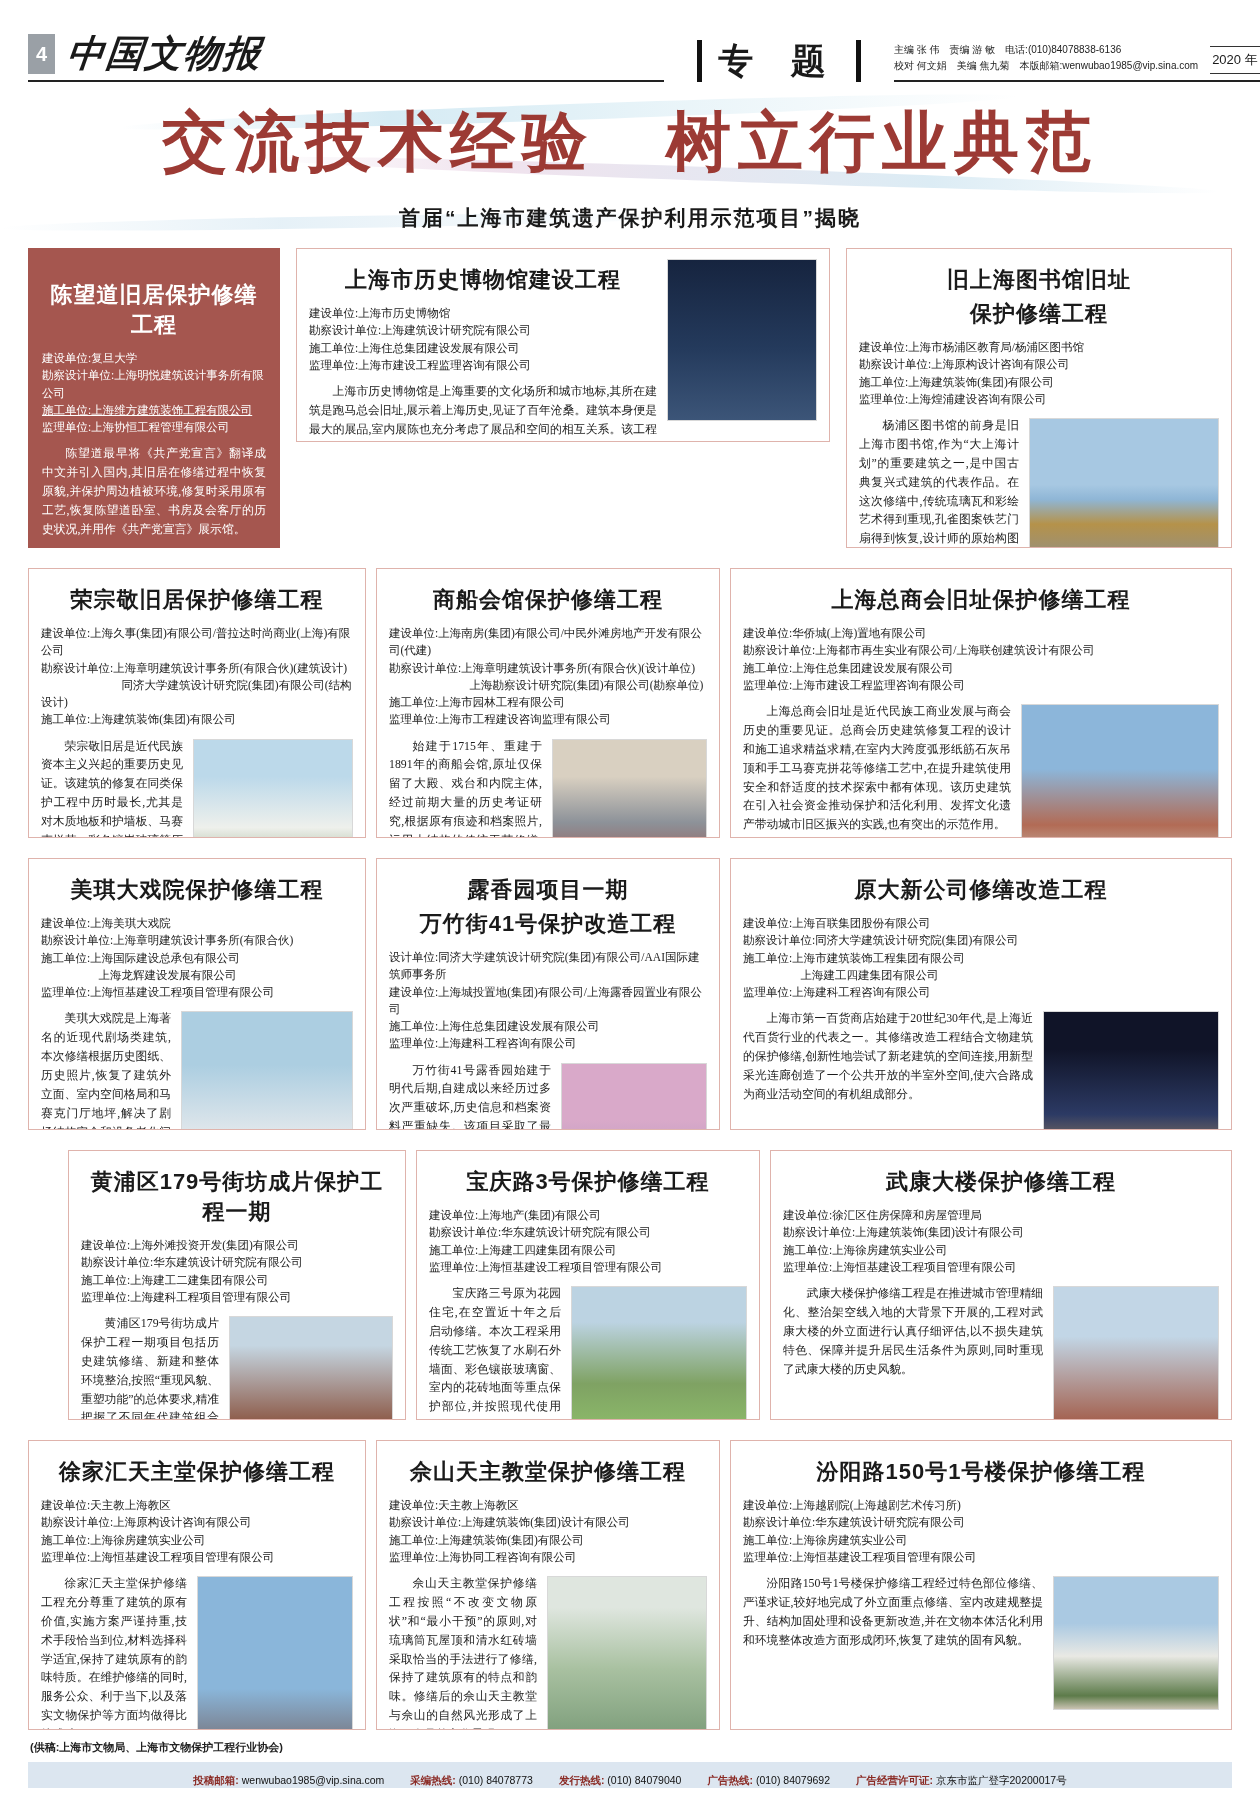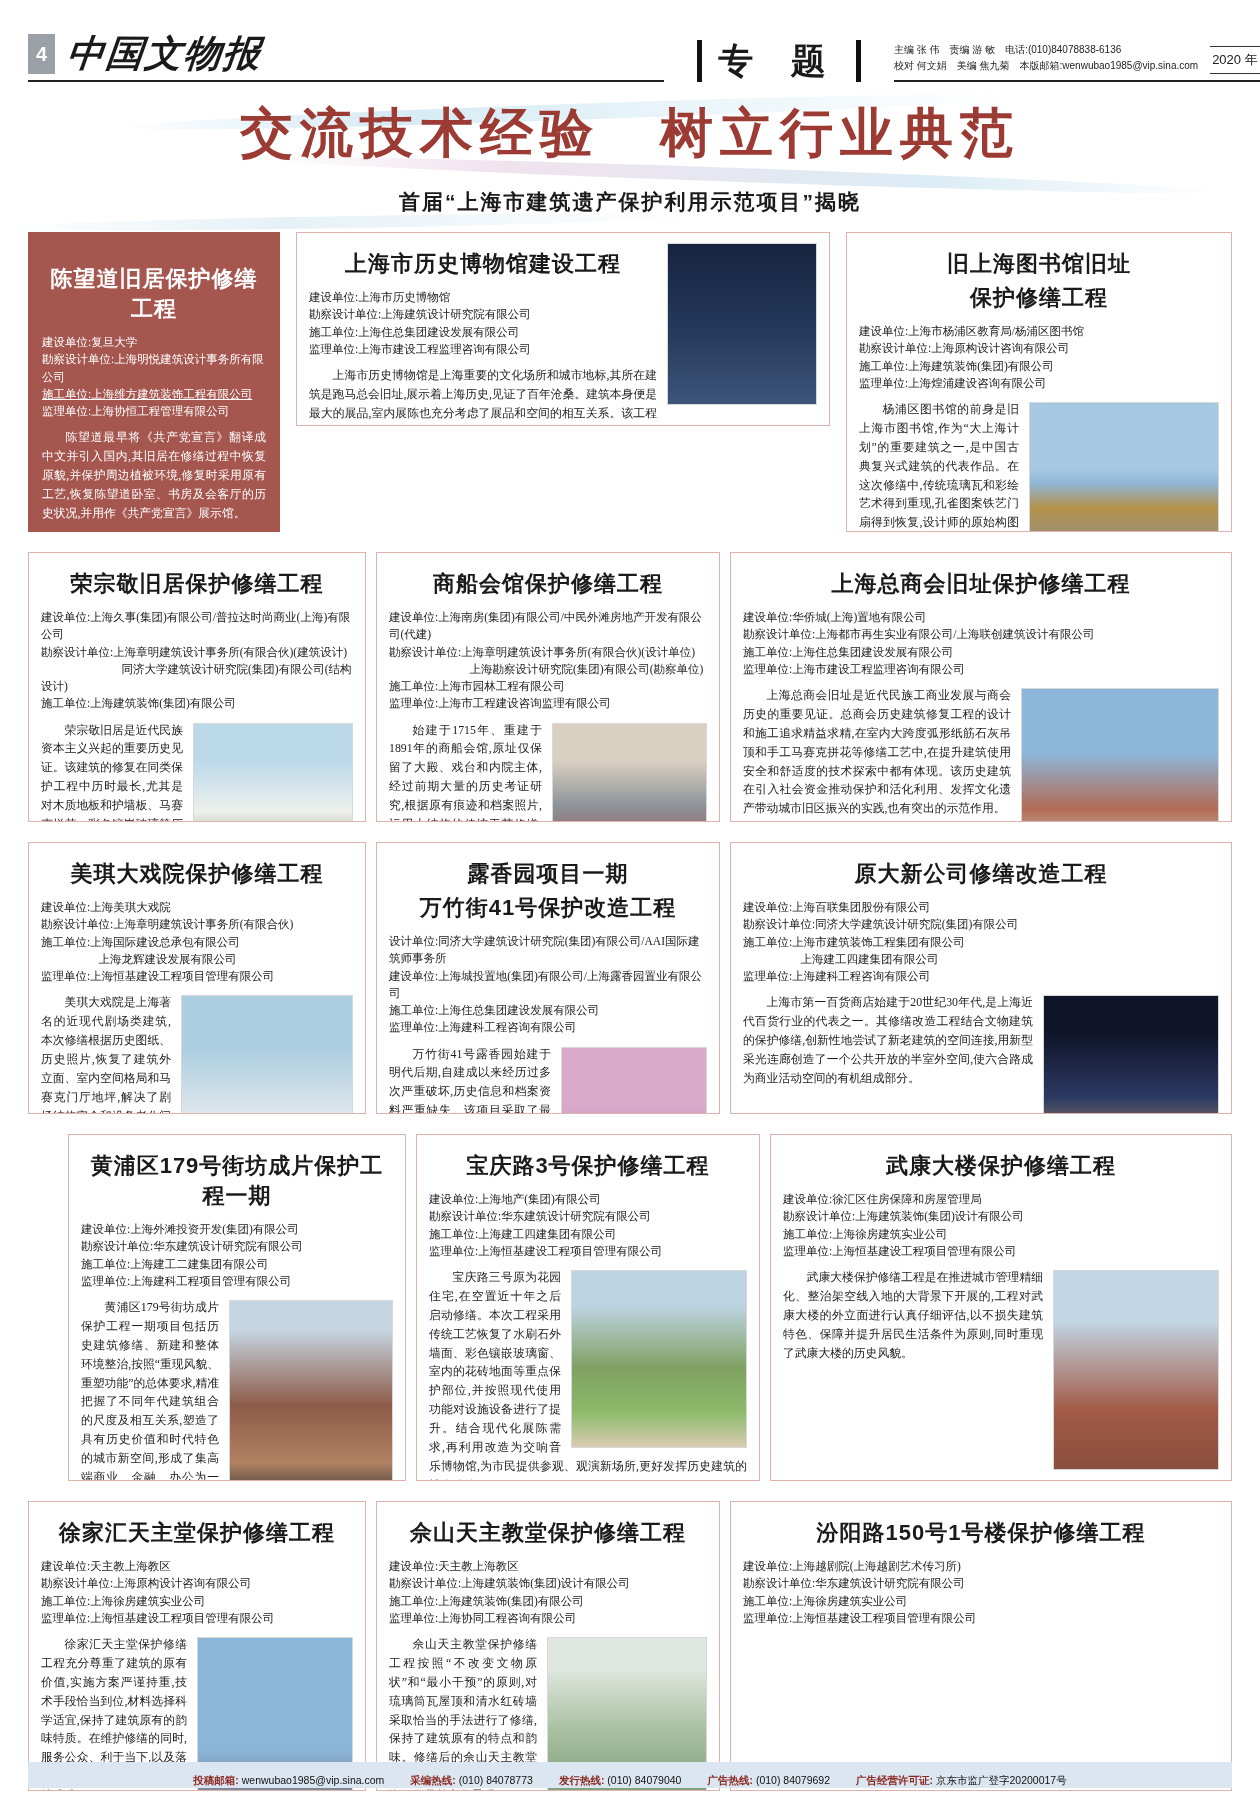--- a/index.html
+++ b/index.html
@@ -24,27 +24,27 @@
   .date { font-size:13px; white-space:nowrap; border-top:1px solid #333; border-bottom:1px solid #333; padding:4px 2px; }
   
   .titleband { position:relative; text-align:center; margin-top:16px; }
   .wave { position:absolute; pointer-events:none; border-radius:50%; opacity:.65; }
   .w1 { left:120px; top:6px; width:900px; height:16px; transform:rotate(-2deg);
         background:linear-gradient(90deg,transparent,#bfe0ee 30%,#dceef5 60%,transparent); }
   .w2 { left:260px; top:70px; width:960px; height:14px; transform:rotate(2deg);
         background:linear-gradient(90deg,transparent,#e8d3e4 25%,#c9e2ef 70%,transparent); }
   .w3 { left:0px; top:118px; width:700px; height:12px; transform:rotate(-1deg);
         background:linear-gradient(90deg,transparent,#d8e9f3 40%,transparent); }
-  .main-title { position:relative; font-family:"Liberation Serif", serif; font-weight:700; font-size:53px;
+  .main-title { position:relative; font-family:"Liberation Serif", serif; font-weight:700; font-size:65px;
                 color:#9c3a34; letter-spacing:7px; }
   .sub-title { position:relative; font-size:21px; font-weight:700; margin-top:18px; letter-spacing:2px; }
   
   .topgrid { display:grid; grid-template-columns:252px 534px 1fr; column-gap:16px; margin:16px 28px 0; height:300px; }
   .rowgrid { display:grid; grid-template-columns:338px 344px 1fr; column-gap:10px; margin:20px 28px 0; }
-  .r2 { height:270px; } .r3 { height:272px; } .r4 { height:347px;padding-left:40px; } .r5 { height:290px; }
+  .r2 { height:270px; } .r3 { height:272px; } .r4 { height:270px;padding-left:40px; } .r5 { height:290px; }
   
   .box { border:1px solid #dfb3ac; background:#fff; padding:8px 12px 6px; overflow:hidden; height:100%; }
   .t { text-align:center; font-size:22px; font-weight:700; letter-spacing:1px; margin:8px 0 10px; }
   .t2 { margin-top:-6px; }
   .units { font-family:"Liberation Serif", serif; font-size:11.5px; line-height:1.5; color:#222; margin-bottom:8px; }
   .unit { white-space:pre-wrap; }
   .u-underline { text-decoration:underline; }
   .art-body { font-family:"Liberation Serif", serif; font-size:11.8px; line-height:1.6; text-align:justify; color:#1b1b1b; }
   .art-body p { text-indent:2em; }
   .ph { float:right; margin:2px 0 6px 10px; border:1px solid #d8d8d8; }
@@ -328,20 +328,24 @@
     </article>
 
     <article class="box">
       <h3 class="t">汾阳路150号1号楼保护修缮工程</h3>
       <div class="units">
         <div class="unit">建设单位:上海越剧院(上海越剧艺术传习所)</div>
         <div class="unit">勘察设计单位:华东建筑设计研究院有限公司</div>
         <div class="unit">施工单位:上海徐房建筑实业公司</div>
         <div class="unit">监理单位:上海恒基建设工程项目管理有限公司</div>
       </div>
+      <div class="art-body">
+        <div class="ph ph-fenyang"></div>
+        <p>汾阳路150号1号楼保护修缮工程经过特色部位修缮、严谨求证,较好地完成了外立面重点修缮、室内改建规整提升、结构加固处理和设备更新改造,并在文物本体活化利用和环境整体改造方面形成闭环,恢复了建筑的固有风貌。</p>
+      </div>
     </article>
   </div>
 
   <div class="contrib">(供稿:上海市文物局、上海市文物保护工程行业协会)</div>
 
   <div class="footer">
     <span><span class="f-label">投稿邮箱:</span> <span class="f-value">wenwubao1985@vip.sina.com</span></span>
     <span><span class="f-label">采编热线:</span> <span class="f-value">(010) 84078773</span></span>
     <span><span class="f-label">发行热线:</span> <span class="f-value">(010) 84079040</span></span>
     <span><span class="f-label">广告热线:</span> <span class="f-value">(010) 84079692</span></span>

